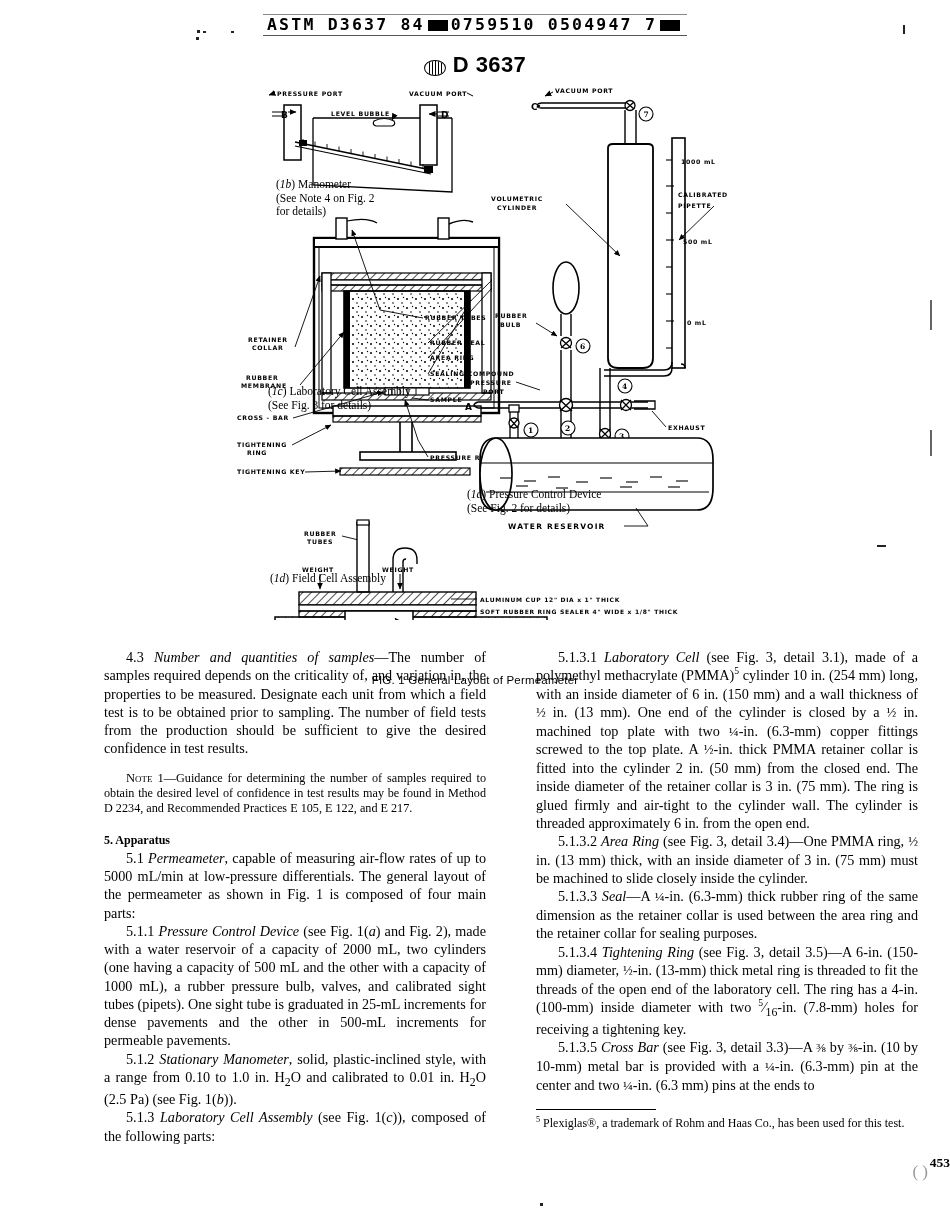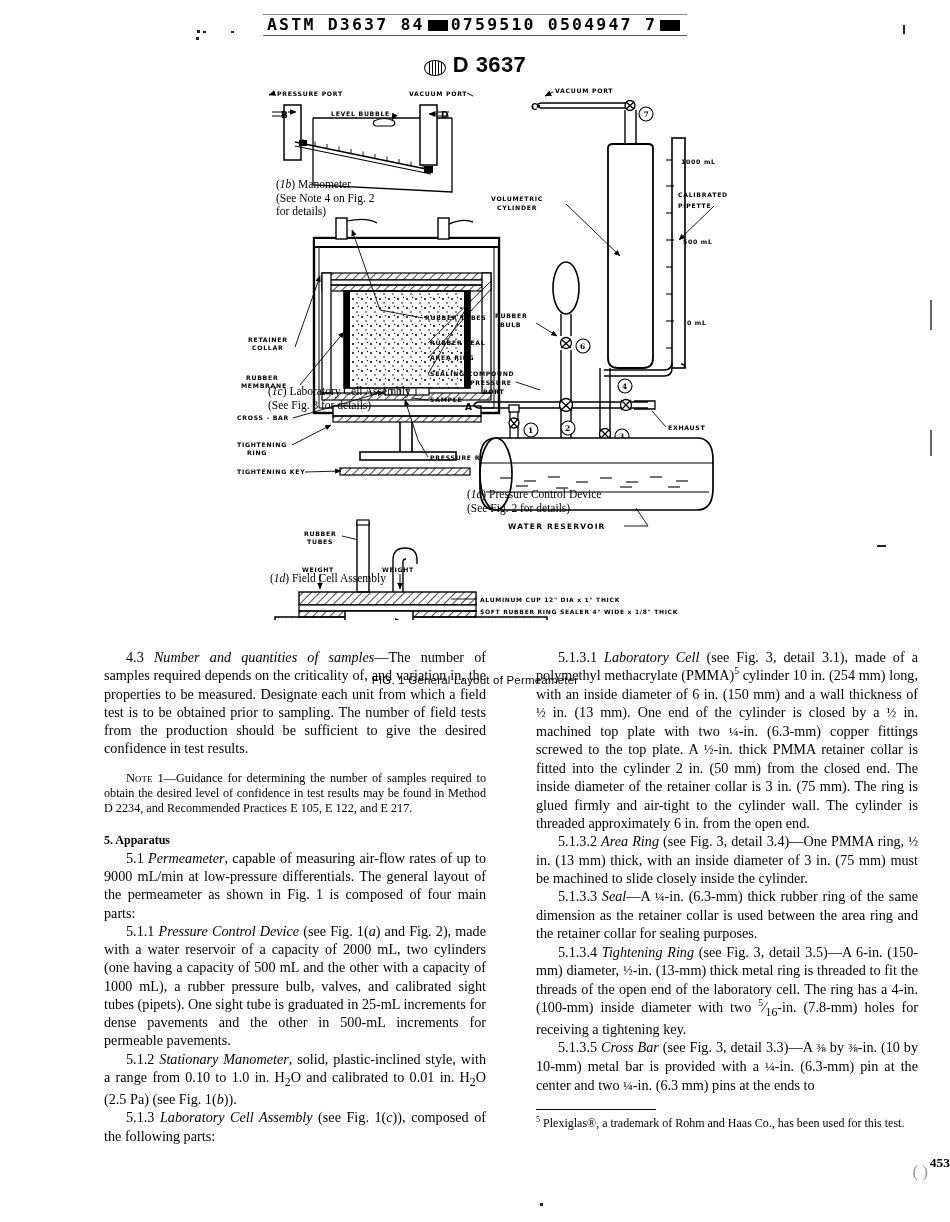--- a/index.html
+++ b/index.html
@@ -473,21 +473,21 @@
   <div class="cols">
 
     <div class="col left">
 
       <p class="body"><span>4.3</span> <em>Number and quantities of samples</em><span>—The number of samples required depends on the criticality of, and variation in, the properties to be measured. Designate each unit from which a field test is to be obtained prior to sampling. The number of field tests from the production should be sufficient to give the desired confidence in test results.</span></p>
 
       <p class="note"><span class="sc">Note 1</span><span>—Guidance for determining the number of samples required to obtain the desired level of confidence in test results may be found in Method D 2234, and Recommended Practices E 105, E 122, and E 217.</span></p>
 
       <h3 class="head">5. Apparatus</h3>
 
-      <p class="body"><span>5.1</span> <em>Permeameter</em><span>, capable of measuring air-flow rates of up to 9000 mL/min at low-pressure differentials. The general layout of the permeameter as shown in Fig. 1 is composed of four main parts:</span></p>
+      <p class="body"><span>5.1</span> <em>Permeameter</em><span>, capable of measuring air-flow rates of up to 5000 mL/min at low-pressure differentials. The general layout of the permeameter as shown in Fig. 1 is composed of four main parts:</span></p>
 
       <p class="body"><span>5.1.1</span> <em>Pressure Control Device</em> (see Fig. 1(<em>a</em>) and Fig. 2), made with a water reservoir of a capacity of 2000 mL, two cylinders (one having a capacity of 500 mL and the other with a capacity of 1000 mL), a rubber pressure bulb, valves, and calibrated sight tubes (pipets). One sight tube is graduated in 25-mL increments for dense pavements and the other in 500-mL increments for permeable pavements.</p>
 
       <p class="body"><span>5.1.2</span> <em>Stationary Manometer</em>, solid, plastic-inclined style, with a range from 0.10 to 1.0 in. H<sub>2</sub>O and calibrated to 0.01 in. H<sub>2</sub>O (2.5 Pa) (see Fig. 1(<em>b</em>)).</p>
 
       <p class="body"><span>5.1.3</span> <em>Laboratory Cell Assembly</em> (see Fig. 1(<em>c</em>)), composed of the following parts:</p>
     </div>
 
     <div class="col right">
 

